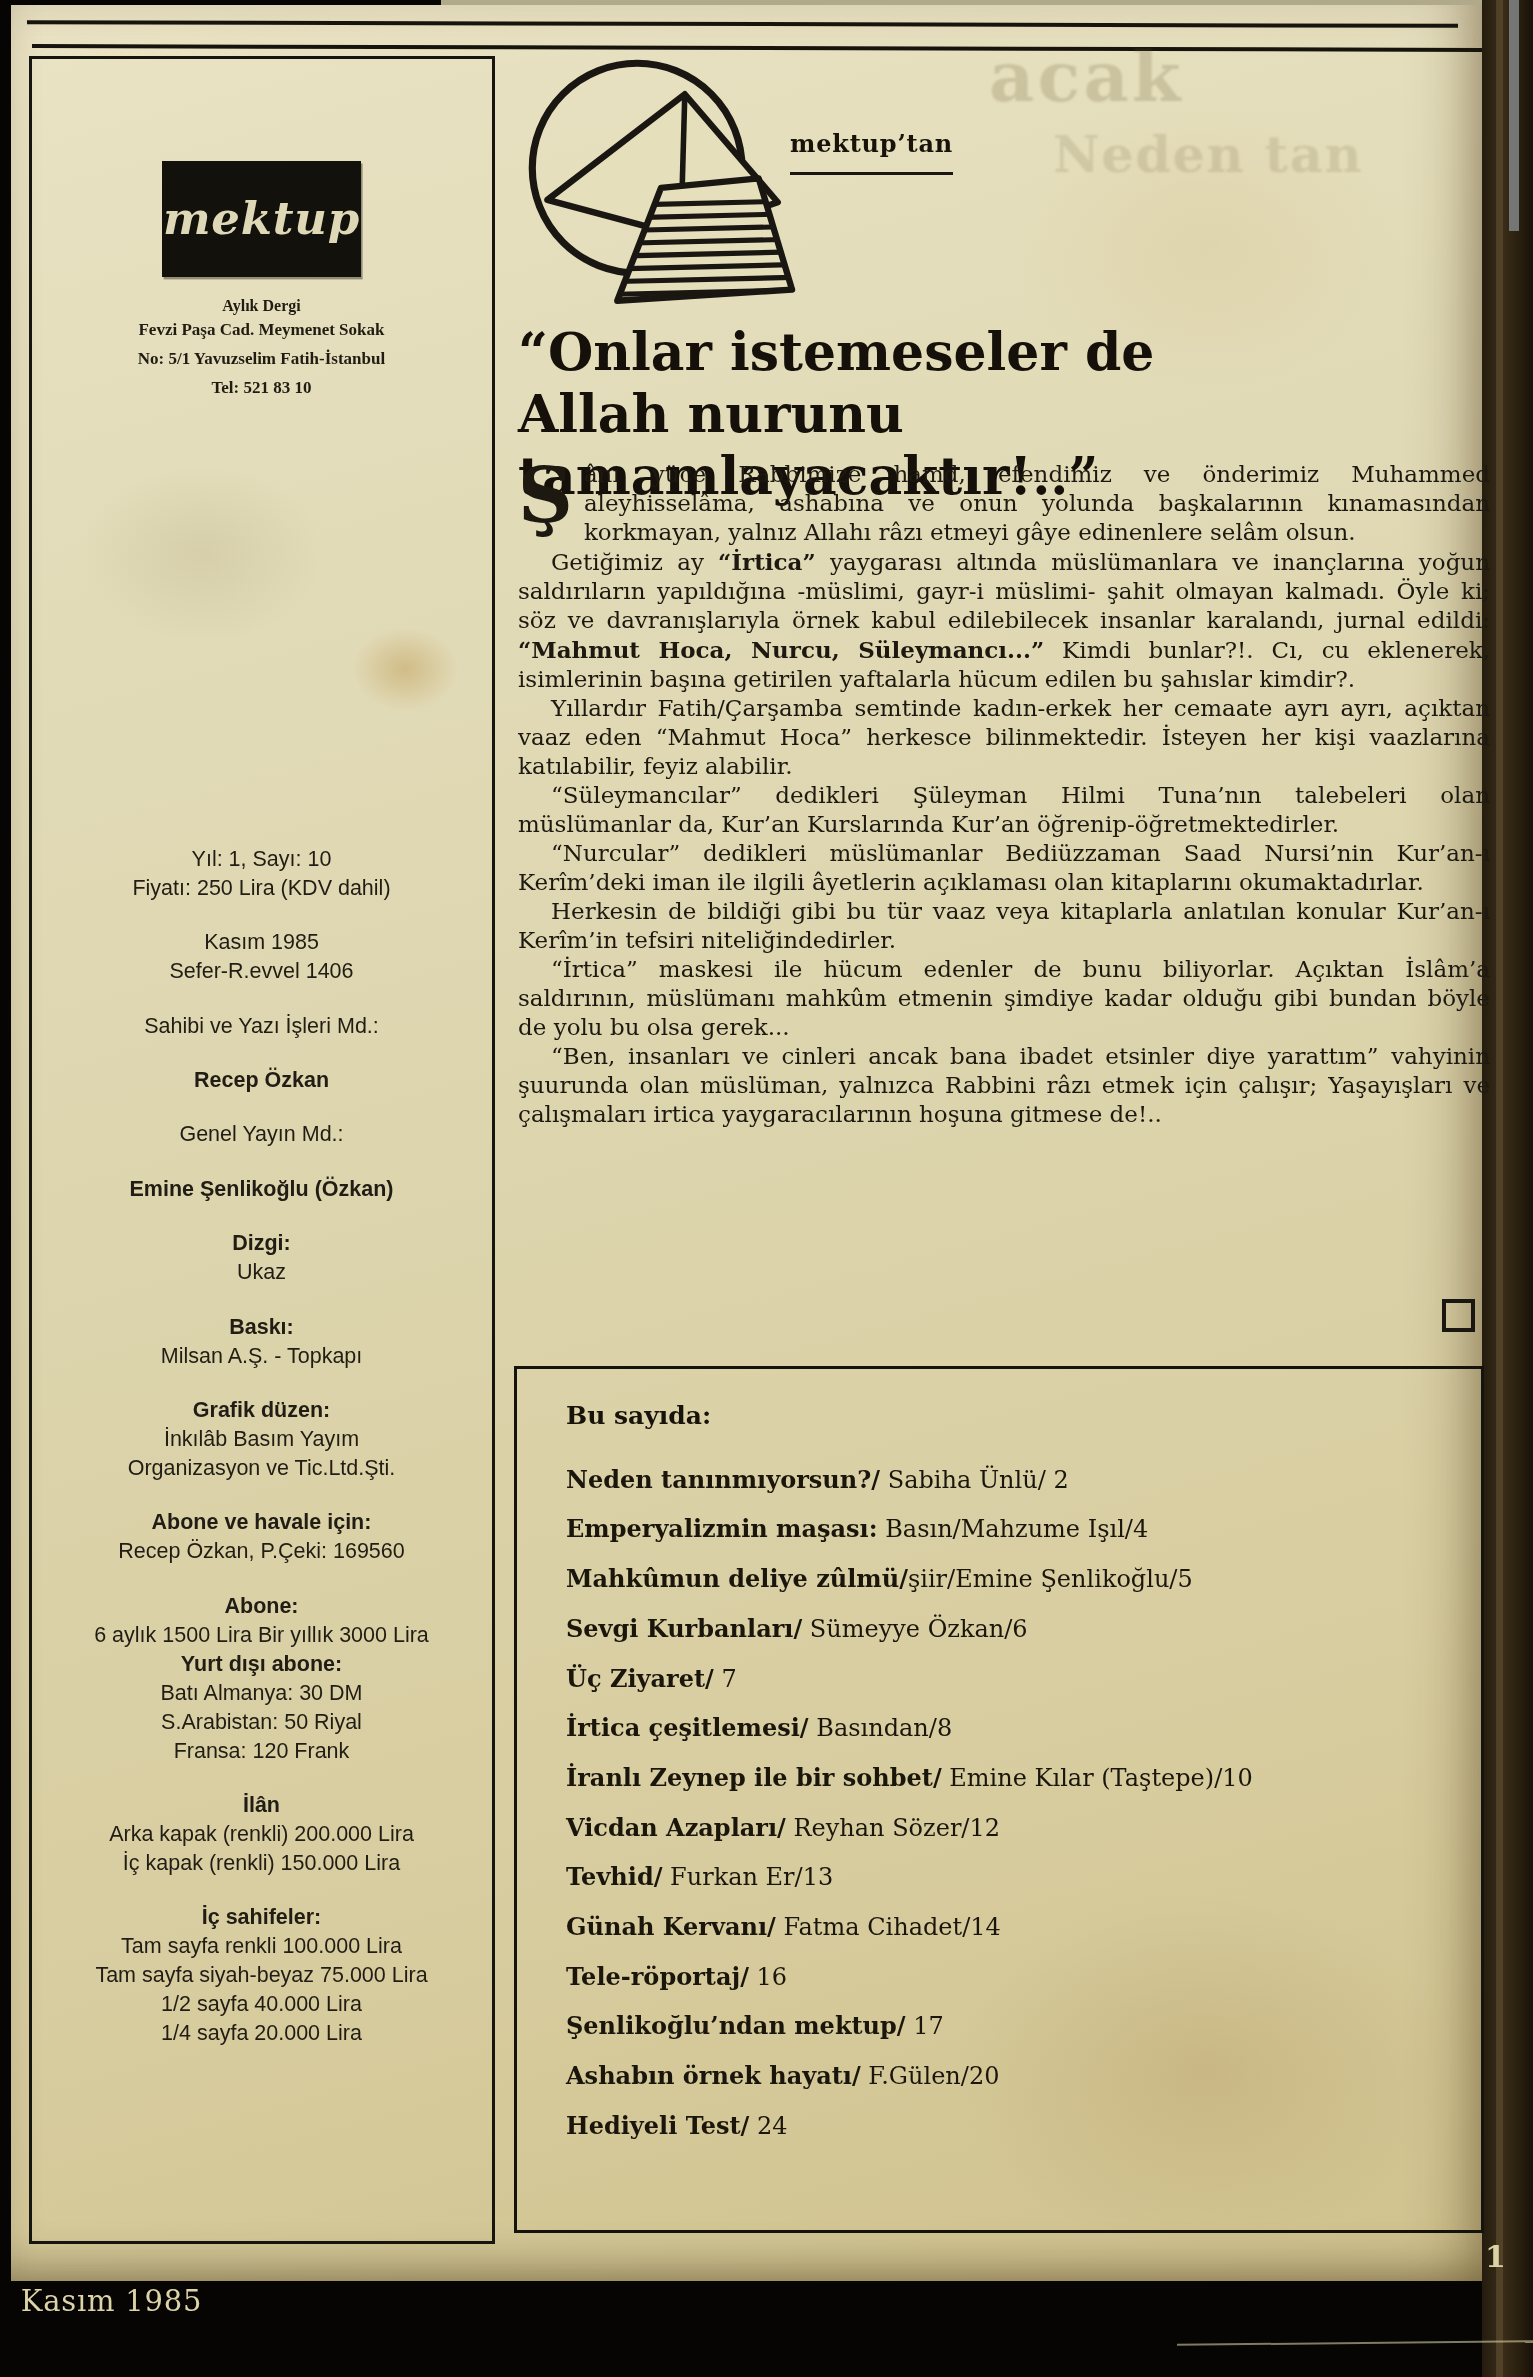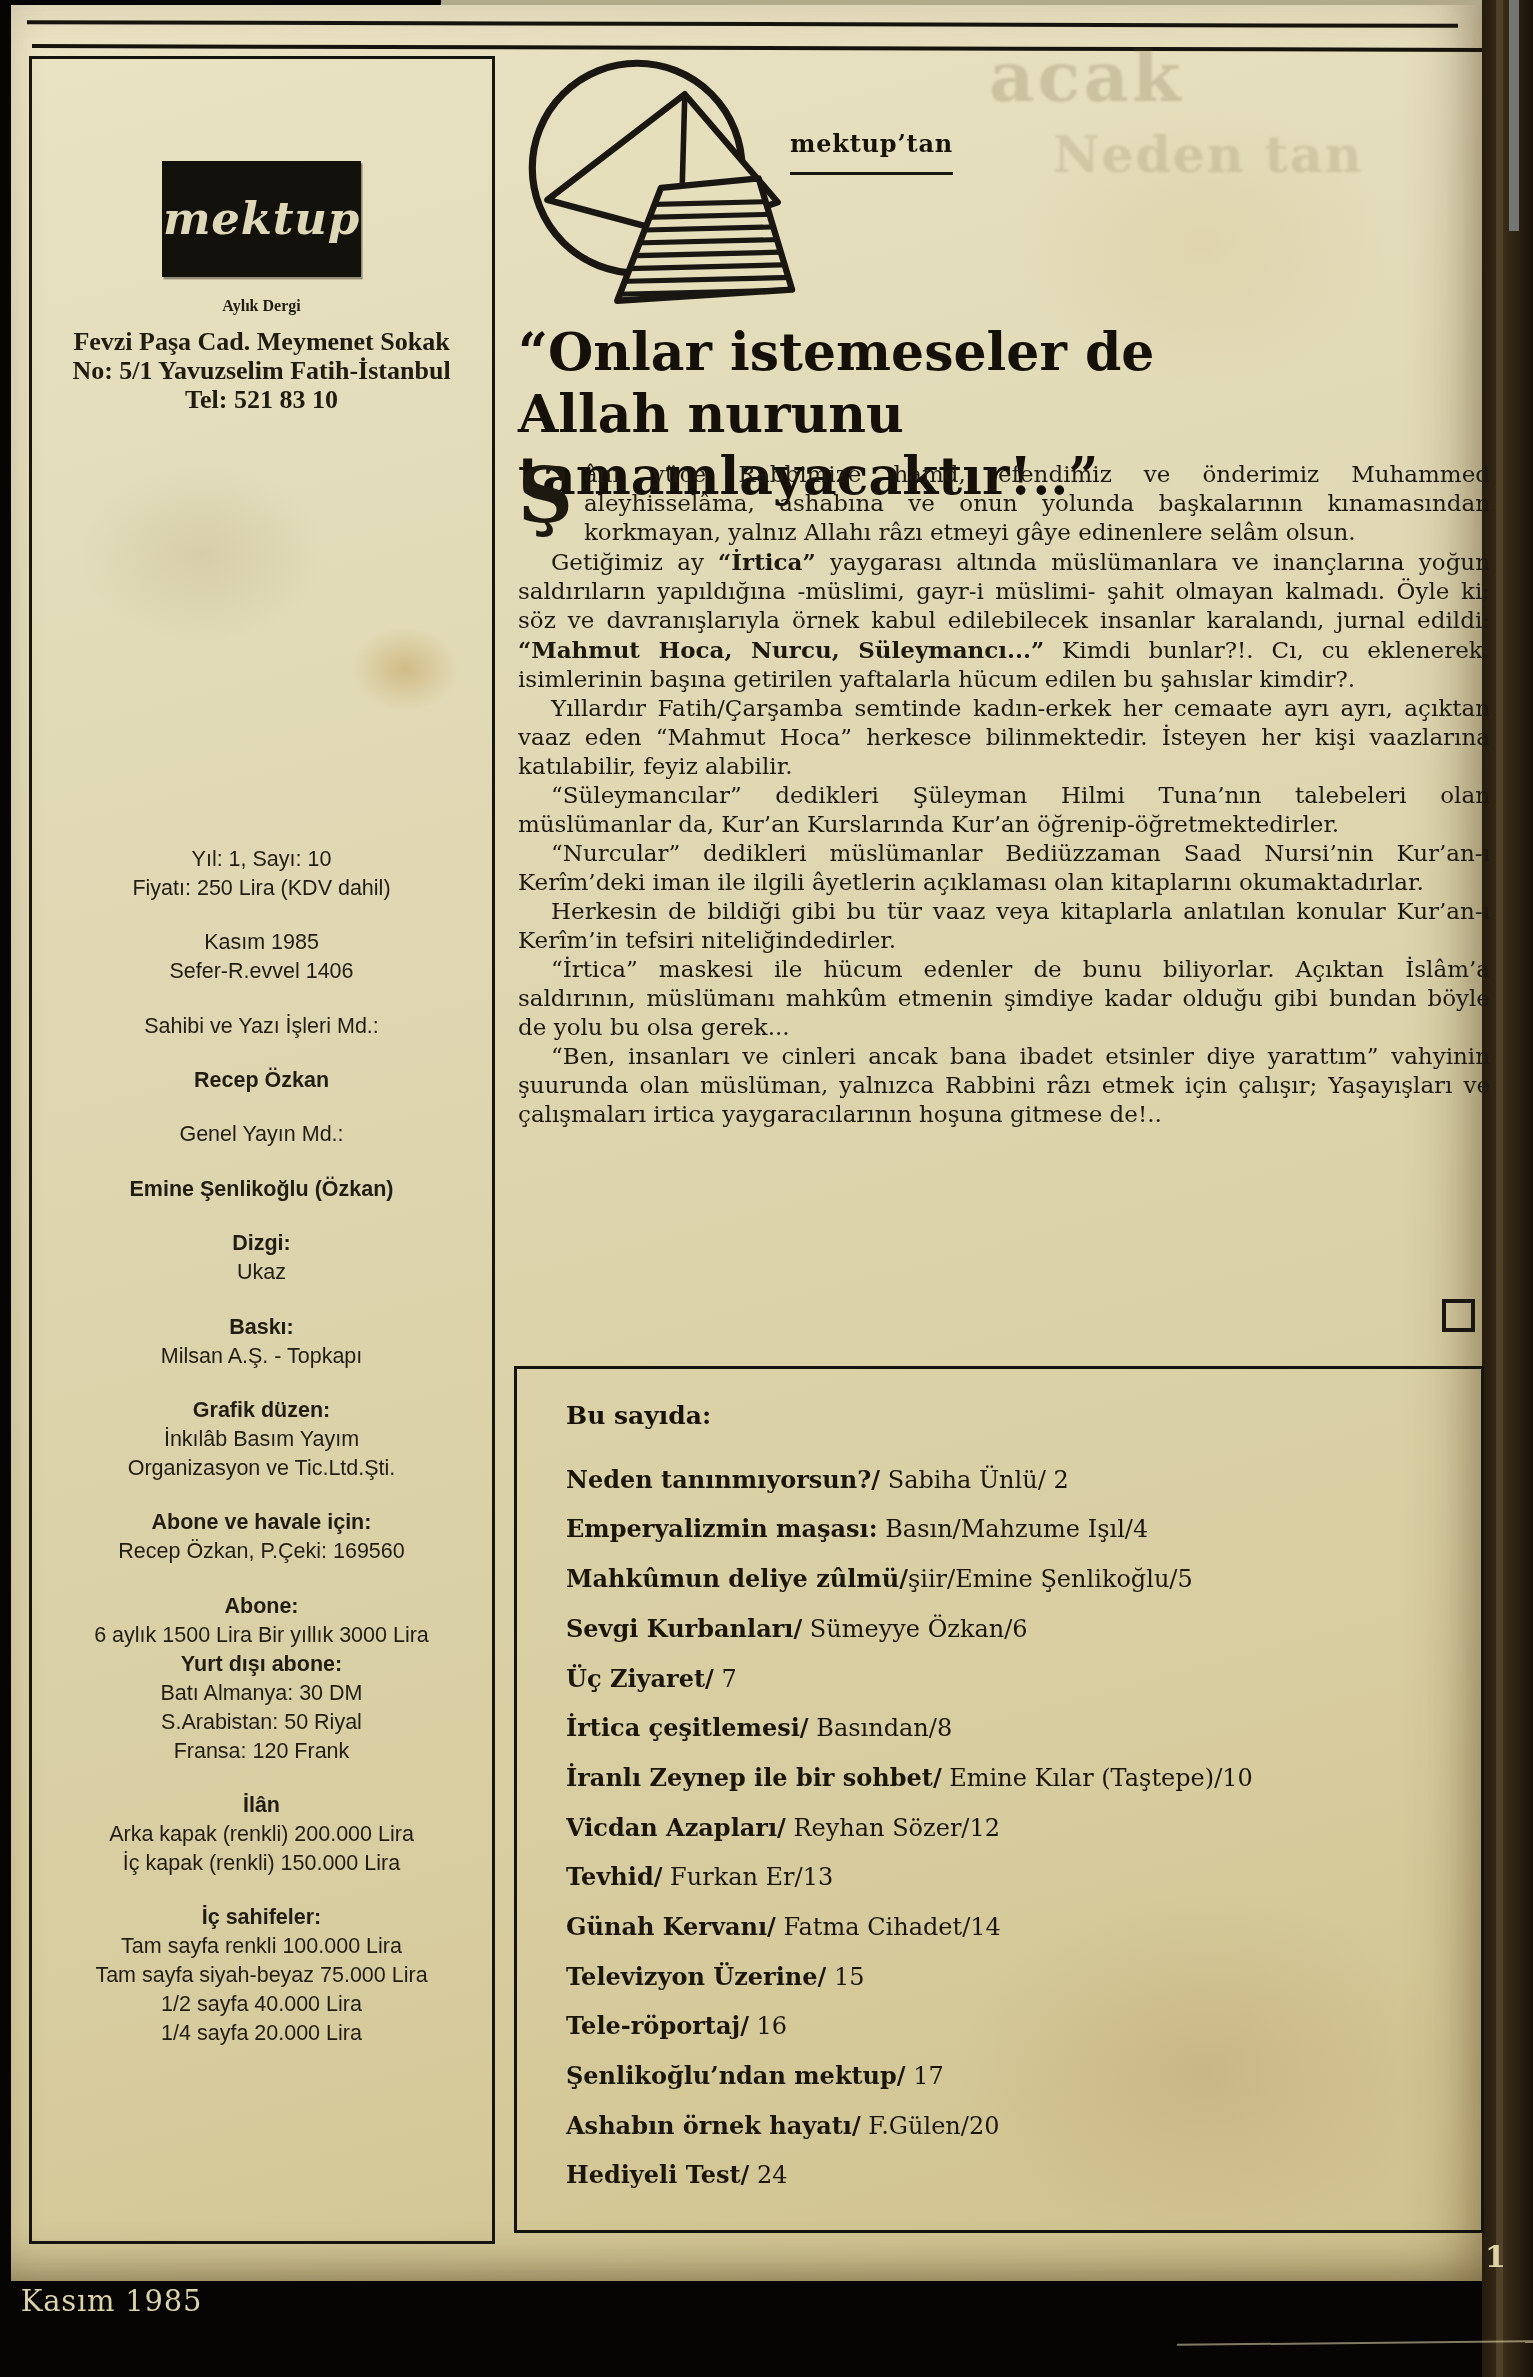--- a/index.html
+++ b/index.html
@@ -29,21 +29,21 @@
   .rule-a{position:absolute;left:16px;right:24px;top:17.5px;height:4px;background:#17140e;transform:rotate(.15deg);}
   .rule-b{position:absolute;left:20.7px;right:0;top:41px;height:4px;background:#17140e;transform:rotate(.15deg);}
   .bleed1{position:absolute;left:978px;top:30px;font-size:70px;font-weight:bold;color:rgba(95,78,40,.20);filter:blur(1.2px);letter-spacing:3.2px;}
   .bleed2{position:absolute;left:1042px;top:119px;font-size:51px;font-weight:bold;color:rgba(95,78,40,.15);filter:blur(1.2px);letter-spacing:1.6px;}
   
   .leftbox{position:absolute;left:17.5px;top:51px;width:460px;height:2182px;border:3.2px solid #171510;text-align:center;}
   .logo-box{margin:102px auto 0;width:199px;height:116px;background:#13110b;display:flex;align-items:center;justify-content:center;
             box-shadow:1.6px 2.4px 0 rgba(20,17,10,.4);}
   .logo-text{font-family:"DejaVu Serif",serif;font-style:italic;font-weight:bold;font-size:45px;color:#ded8b6;letter-spacing:0.8px;}
   .tagline{margin-top:20.7px;font-size:16px;font-weight:bold;font-family:"Liberation Serif",serif;}
-  .addr{margin-top:12px;font-family:"Liberation Serif",serif;font-weight:bold;font-size:26px;line-height:29px;text-align:center;}
+  .addr{margin-top:0;font-family:"Liberation Serif",serif;font-weight:bold;font-size:17px;line-height:29px;text-align:center;}
   .mast-lines{position:absolute;left:0;right:0;top:786px;font-family:"Liberation Sans",sans-serif;
               font-size:21.5px;line-height:29px;color:#211d14;}
   .mline.b{font-weight:700;}
   .mline.gap{margin-top:25.4px;}
   
   .logo-svg{position:absolute;left:487px;top:32px;}
   .brand{position:absolute;left:779px;top:124px;font-size:24px;font-weight:bold;color:#171309;
          border-bottom:3.2px solid #1a1712;padding-bottom:14px;letter-spacing:0.8px;}
   .headline{position:absolute;left:507px;top:316px;width:978px;font-weight:bold;font-size:52px;line-height:62px;
             color:#15110a;letter-spacing:0px;}
@@ -173,21 +173,20 @@
           <div class="citem"><span class="ct">Neden tanınmıyorsun?/</span><span class="cr"> Sabiha Ünlü/ 2</span></div>
           <div class="citem"><span class="ct">Emperyalizmin maşası:</span><span class="cr"> Basın/Mahzume Işıl/4</span></div>
           <div class="citem"><span class="ct">Mahkûmun deliye zûlmü/</span><span class="cr">şiir/Emine Şenlikoğlu/5</span></div>
           <div class="citem"><span class="ct">Sevgi Kurbanları/</span><span class="cr"> Sümeyye Özkan/6</span></div>
           <div class="citem"><span class="ct">Üç Ziyaret/</span><span class="cr"> 7</span></div>
           <div class="citem"><span class="ct">İrtica çeşitlemesi/</span><span class="cr"> Basından/8</span></div>
           <div class="citem"><span class="ct">İranlı Zeynep ile bir sohbet/</span><span class="cr"> Emine Kılar (Taştepe)/10</span></div>
           <div class="citem"><span class="ct">Vicdan Azapları/</span><span class="cr"> Reyhan Sözer/12</span></div>
           <div class="citem"><span class="ct">Tevhid/</span><span class="cr"> Furkan Er/13</span></div>
           <div class="citem"><span class="ct">Günah Kervanı/</span><span class="cr"> Fatma Cihadet/14</span></div>
-          <div class="citem"><span class="ct">Televizyon Üzerine/</span><span class="cr"> 15</span></div>
           <div class="citem"><span class="ct">Tele-röportaj/</span><span class="cr"> 16</span></div>
           <div class="citem"><span class="ct">Şenlikoğlu’ndan mektup/</span><span class="cr"> 17</span></div>
           <div class="citem"><span class="ct">Ashabın örnek hayatı/</span><span class="cr"> F.Gülen/20</span></div>
           <div class="citem"><span class="ct">Hediyeli Test/</span><span class="cr"> 24</span></div>
         </div>
     </section>
   </div>
 
   <div class="footer-date">Kasım 1985</div>
   <div class="page-no">1</div>

